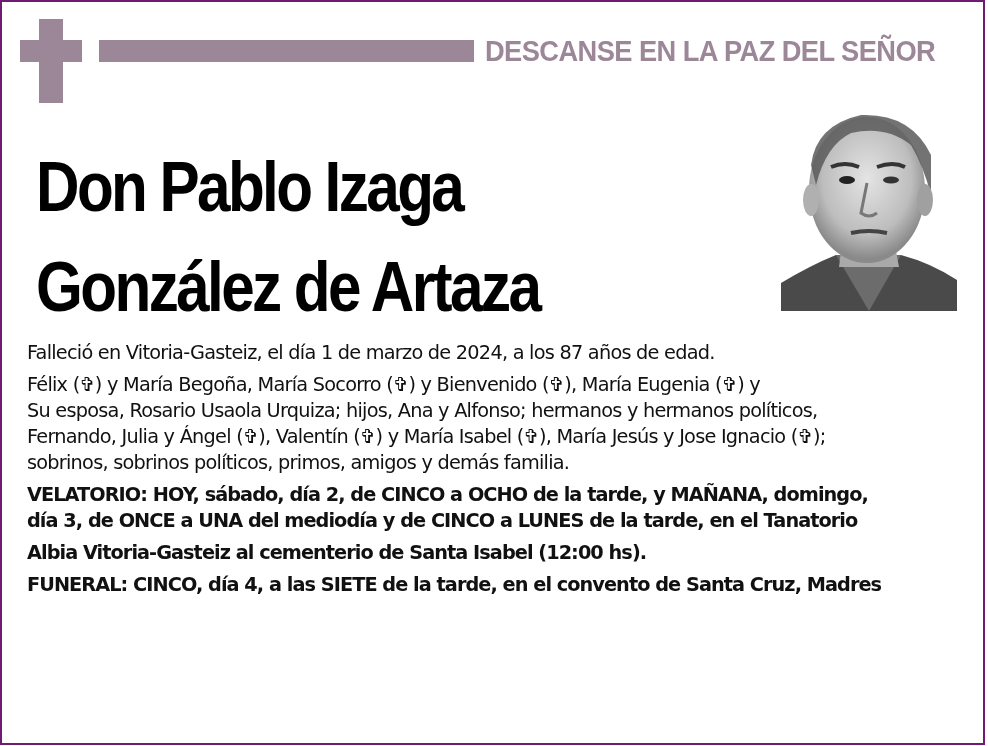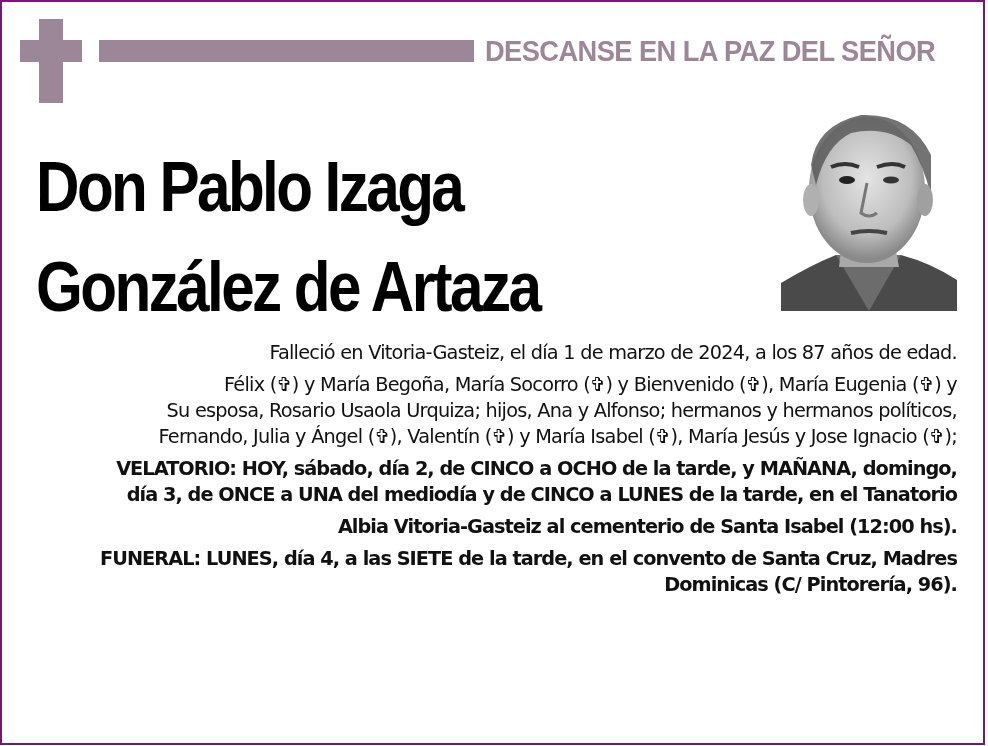--- a/index.html
+++ b/index.html
@@ -27,21 +27,21 @@
   .name .line { display: block; }
   .photo {
     position: absolute; left: 779px; top: 103px; width: 176px; height: 206px;
     background: #fff; overflow: hidden;
   }
   .body-text {
     position: absolute; left: 25px; top: 338px; width: 930px;
     font-family: "DejaVu Sans", sans-serif; font-size: 19.3px; line-height: 26px; color: #111;
     letter-spacing: -0.75px;
   }
-  .body-text p { margin: 0 0 6px 0; text-align: right; }
+  .body-text p { margin: 0 0 6px 0; }
   .body-text p.bold { font-weight: bold; letter-spacing: -0.95px; }
   .body-text .line { display: block; white-space: nowrap; }
 </style>
 </head>
 <body>
 
 <div class="frame">
   <div class="cross-v"></div>
   <div class="cross-h"></div>
   <div class="rule"></div>
@@ -88,26 +88,26 @@
   </div>
 
   <div class="body-text">
     <p>
       <span class="line">Falleció en Vitoria-Gasteiz, el día 1 de marzo de 2024, a los 87 años de edad.</span>
     </p>
     <p>
       <span class="line">Félix (✞) y María Begoña, María Socorro (✞) y Bienvenido (✞), María Eugenia (✞) y</span>
       <span class="line">Su esposa, Rosario Usaola Urquiza; hijos, Ana y Alfonso; hermanos y hermanos políticos,</span>
       <span class="line">Fernando, Julia y Ángel (✞), Valentín (✞) y María Isabel (✞), María Jesús y Jose Ignacio (✞);</span>
+      <span class="line">sobrinos, sobrinos políticos, primos, amigos y demás familia.</span>
     </p>
     <p class="bold">
       <span class="line">VELATORIO: HOY, sábado, día 2, de CINCO a OCHO de la tarde, y MAÑANA, domingo,</span>
       <span class="line">día 3, de ONCE a UNA del mediodía y de CINCO a LUNES de la tarde, en el Tanatorio</span>
     </p>
     <p class="bold">
       <span class="line">Albia Vitoria-Gasteiz al cementerio de Santa Isabel (12:00 hs).</span>
     </p>
     <p class="bold">
-      <span class="line">FUNERAL: LUNES, día 4, a las SIETE de la tarde, en el convento de Santa Cruz, Madres</span>
-      <span class="line">Dominicas (C/ Pintorería, 96).</span>
+      <span class="line">FUNERAL: CINCO, día 4, a las SIETE de la tarde, en el convento de Santa Cruz, Madres</span>
     </p>
   </div>
 </div>
 
 </body></html>

